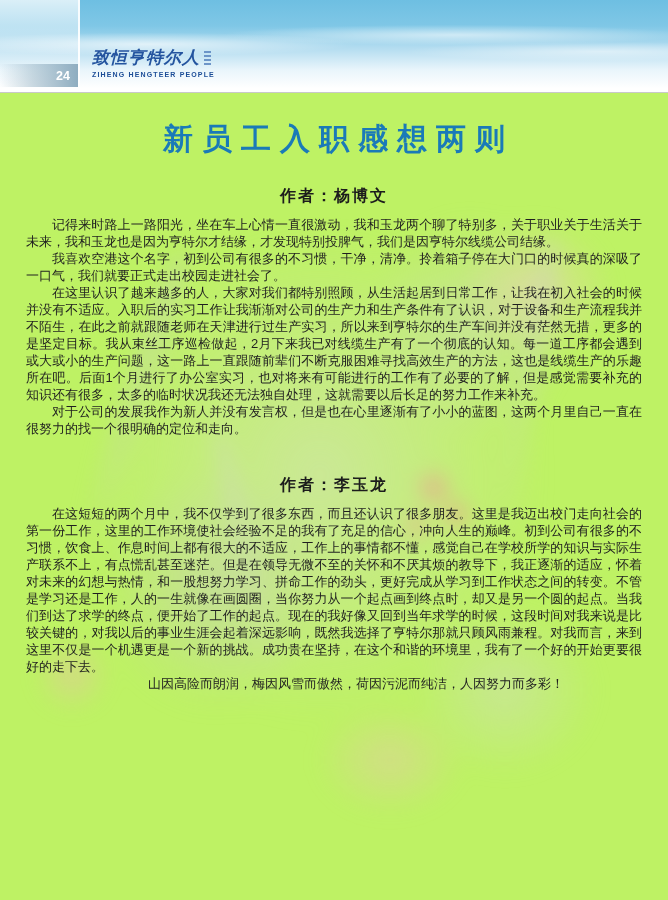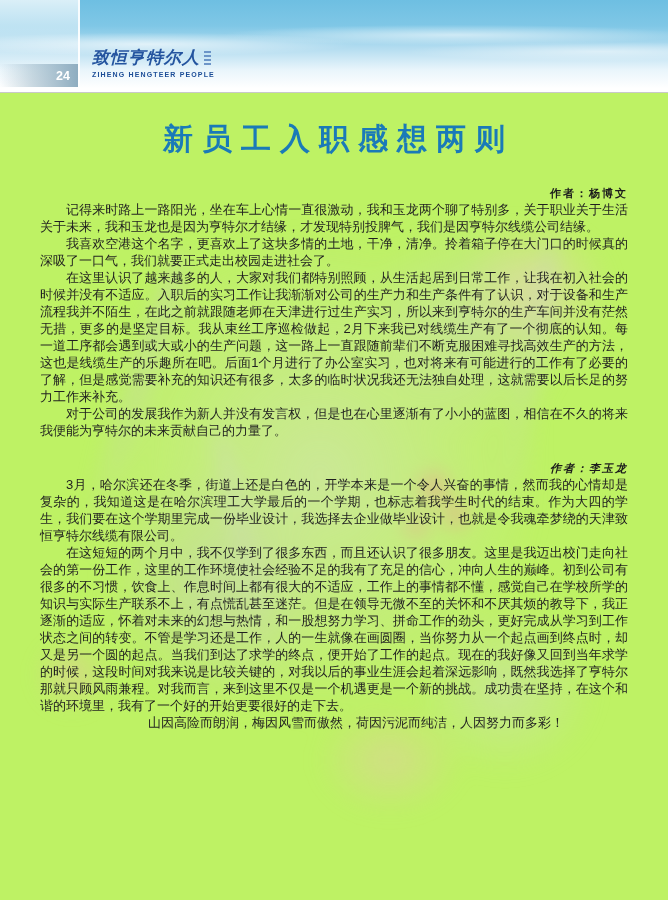--- a/index.html
+++ b/index.html
@@ -61,27 +61,27 @@
   .logo { position:absolute; left:92px; top:48px; }
   .logo-row { display:flex; align-items:flex-start; }
   .logo-cn { font-size:17px; font-weight:bold; font-style:italic;
     color:#24549f; letter-spacing:1px; line-height:1.15; }
   .logo-seal { display:inline-block; width:7px; height:16px; margin:3px 0 0 4px; opacity:0.85;
     background:linear-gradient(#5b86c0 0 2px, transparent 2px 4px, #5b86c0 4px 6px,
       transparent 6px 8px, #5b86c0 8px 10px, transparent 10px 12px, #5b86c0 12px 14px, transparent 14px); }
   .logo-en { font-size:7px; font-weight:bold; color:#1c4d97; letter-spacing:1.15px; margin-top:3px; }
 
   
-  .content { position:relative; z-index:2; padding:0 40px; }
+  .content { position:relative; z-index:2; padding:0 26px; }
   .title { margin:26px 0 0; text-align:center; font-size:30px; font-weight:900;
     color:#1a7ab8; letter-spacing:9px; text-indent:9px; }
-  .author { margin-top:26px; text-align:right; font-size:11px; font-weight:bold;
+  .author { margin-top:26px; text-align:center; font-size:16px; font-weight:bold;
     color:#1c1c1c; letter-spacing:2px; }
-  .author.second { margin-top:22px;font-style:italic; }
-  .body { }
+  .author.second { margin-top:38px; }
+  .body { margin-top:9px; }
   .body p { margin:0; font-size:13px; line-height:17px; color:#1f1f1f;
     text-align:justify; text-indent:2em; }
   .body p.slogan { text-indent:3.4em; text-align:center; }
 </style>
 </head>
 <body>
 
 <div class="page">
 
   <div class="bg-art">
@@ -115,26 +115,25 @@
       <div class="logo-en">ZIHENG HENGTEER PEOPLE</div>
     </div>
   </header>
 
   <main class="content">
     <h1 class="title">新员工入职感想两则</h1>
 
     <div class="author">作者：杨博文</div>
     <div class="body">
       <p>记得来时路上一路阳光，坐在车上心情一直很激动，我和玉龙两个聊了特别多，关于职业关于生活关于未来，我和玉龙也是因为亨特尔才结缘，才发现特别投脾气，我们是因亨特尔线缆公司结缘。</p>
-      <p>我喜欢空港这个名字，更喜欢上了这块多情的土地，干净，清净。拎着箱子停在大门口的时候真的深吸了一口气，我们就要正式走出校园走进社会了。</p>
+      <p>我喜欢空港这个名字，初到公司有很多的不习惯，干净，清净。拎着箱子停在大门口的时候真的深吸了一口气，我们就要正式走出校园走进社会了。</p>
       <p>在这里认识了越来越多的人，大家对我们都特别照顾，从生活起居到日常工作，让我在初入社会的时候并没有不适应。入职后的实习工作让我渐渐对公司的生产力和生产条件有了认识，对于设备和生产流程我并不陌生，在此之前就跟随老师在天津进行过生产实习，所以来到亨特尔的生产车间并没有茫然无措，更多的是坚定目标。我从束丝工序巡检做起，2月下来我已对线缆生产有了一个彻底的认知。每一道工序都会遇到或大或小的生产问题，这一路上一直跟随前辈们不断克服困难寻找高效生产的方法，这也是线缆生产的乐趣所在吧。后面1个月进行了办公室实习，也对将来有可能进行的工作有了必要的了解，但是感觉需要补充的知识还有很多，太多的临时状况我还无法独自处理，这就需要以后长足的努力工作来补充。</p>
-      <p>对于公司的发展我作为新人并没有发言权，但是也在心里逐渐有了小小的蓝图，相信在不久的将来我便能为亨特尔的未来贡献自己的力量了。</p>
+      <p>对于公司的发展我作为新人并没有发言权，但是也在心里逐渐有了小小的蓝图，这两个月里自己一直在很努力的找一个很明确的定位和走向。</p>
     </div>
 
     <div class="author second">作者：李玉龙</div>
     <div class="body">
-      <p>3月，哈尔滨还在冬季，街道上还是白色的，开学本来是一个令人兴奋的事情，然而我的心情却是复杂的，我知道这是在哈尔滨理工大学最后的一个学期，也标志着我学生时代的结束。作为大四的学生，我们要在这个学期里完成一份毕业设计，我选择去企业做毕业设计，也就是令我魂牵梦绕的天津致恒亨特尔线缆有限公司。</p>
       <p>在这短短的两个月中，我不仅学到了很多东西，而且还认识了很多朋友。这里是我迈出校门走向社会的第一份工作，这里的工作环境使社会经验不足的我有了充足的信心，冲向人生的巅峰。初到公司有很多的不习惯，饮食上、作息时间上都有很大的不适应，工作上的事情都不懂，感觉自己在学校所学的知识与实际生产联系不上，有点慌乱甚至迷茫。但是在领导无微不至的关怀和不厌其烦的教导下，我正逐渐的适应，怀着对未来的幻想与热情，和一股想努力学习、拼命工作的劲头，更好完成从学习到工作状态之间的转变。不管是学习还是工作，人的一生就像在画圆圈，当你努力从一个起点画到终点时，却又是另一个圆的起点。当我们到达了求学的终点，便开始了工作的起点。现在的我好像又回到当年求学的时候，这段时间对我来说是比较关键的，对我以后的事业生涯会起着深远影响，既然我选择了亨特尔那就只顾风雨兼程。对我而言，来到这里不仅是一个机遇更是一个新的挑战。成功贵在坚持，在这个和谐的环境里，我有了一个好的开始更要很好的走下去。</p>
       <p class="slogan">山因高险而朗润，梅因风雪而傲然，荷因污泥而纯洁，人因努力而多彩！</p>
     </div>
   </main>
 
 </div>
 
 </body></html>

